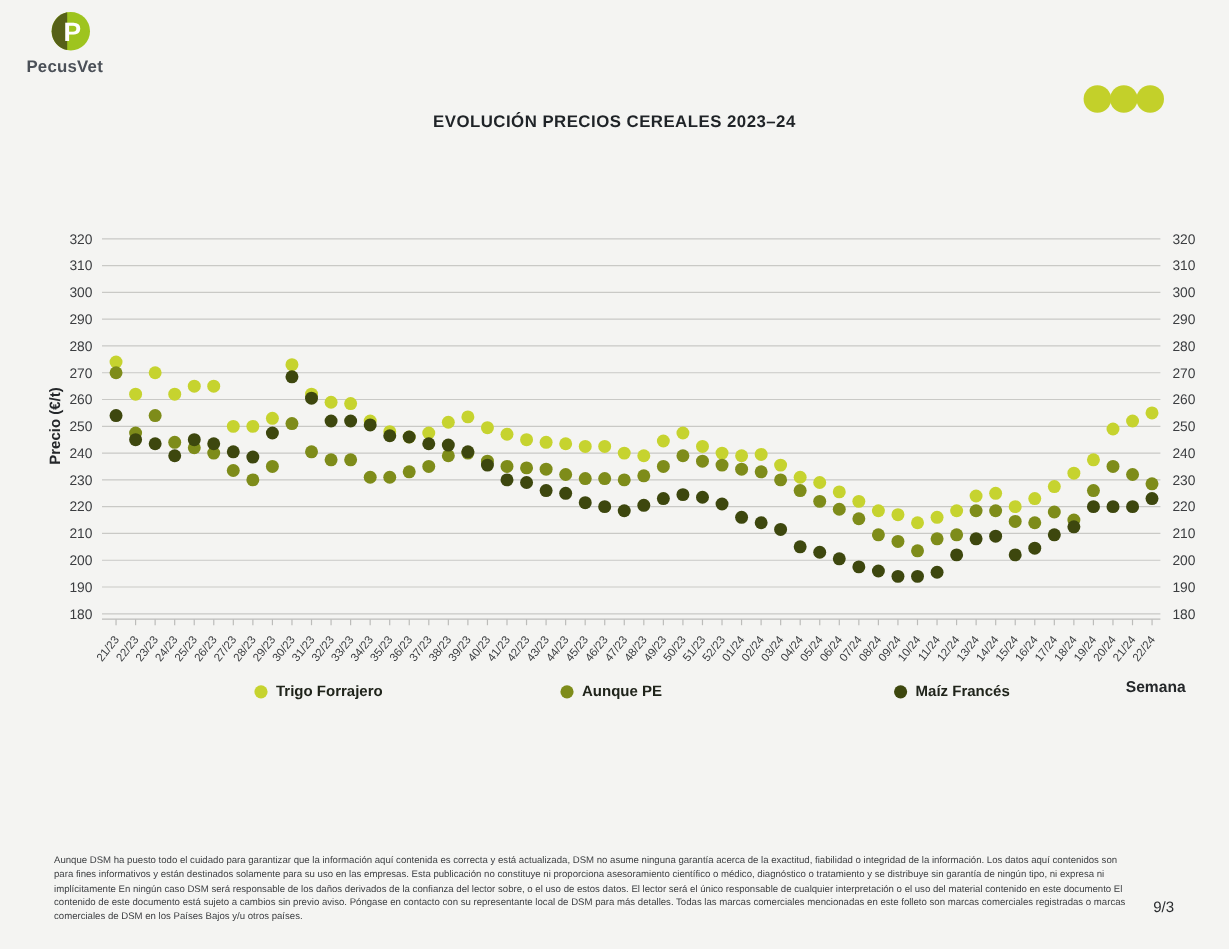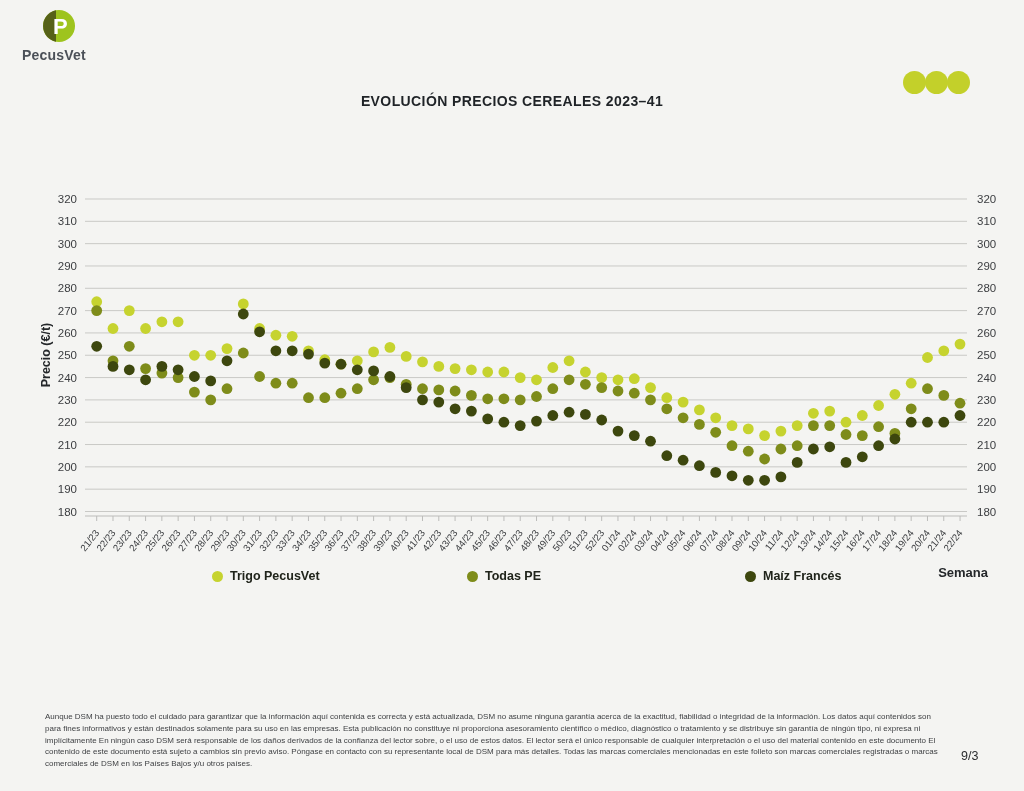--- a/index.html
+++ b/index.html
@@ -38,21 +38,21 @@
 
 <div class="logo">
   <svg class="logo-mark" width="36" height="38" viewBox="0 0 36 38">
     <circle cx="17" cy="18" r="16" fill="#9ec41e"></circle>
     <path d="M14,2.3 A16,16 0 0 0 14,33.7 Z" fill="#566118"></path>
     <text x="11" y="26" font-size="22" font-weight="bold" fill="#ffffff" font-family="Liberation Sans, sans-serif">P</text>
   </svg>
   <div class="logo-text">PecusVet</div>
 </div>
 
-<div class="title">EVOLUCIÓN PRECIOS CEREALES 2023–41</div>
+<div class="title">EVOLUCIÓN PRECIOS CEREALES 2023–24</div>
 <div class="corner-dots">
   <span style="left: 0px; background: rgb(195, 208, 42);"></span>
     <span style="left: 22px; background: rgb(195, 208, 42);"></span>
     <span style="left: 44px; background: rgb(195, 208, 42);"></span>
 </div>
 
 <svg class="chart-svg" viewBox="0 0 1024 791">
     <g>
       <line x1="85" y1="199.00600000000003" x2="967" y2="199.00600000000003" stroke="#c9c9c6" stroke-width="1"></line>
       <line x1="85" y1="221.327" x2="967" y2="221.327" stroke="#c9c9c6" stroke-width="1"></line>
@@ -384,25 +384,25 @@
       <circle cx="894.9" cy="439.0" r="5.4"></circle>
       <circle cx="911.2" cy="422.2" r="5.4"></circle>
       <circle cx="927.5" cy="422.2" r="5.4"></circle>
       <circle cx="943.8" cy="422.2" r="5.4"></circle>
       <circle cx="960.0" cy="415.5" r="5.4"></circle>
     </g>
   </svg>
 
 <div class="legend-item" style="left:212px">
   <span class="legend-dot" style="background: rgb(198, 211, 47);"></span>
-  <span class="legend-label">Trigo PecusVet</span>
+  <span class="legend-label">Trigo Forrajero</span>
 </div>
 <div class="legend-item" style="left:467px">
   <span class="legend-dot" style="background: rgb(126, 140, 26);"></span>
-  <span class="legend-label">Todas PE</span>
+  <span class="legend-label">Aunque PE</span>
 </div>
 <div class="legend-item" style="left:745px">
   <span class="legend-dot" style="background: rgb(61, 71, 14);"></span>
   <span class="legend-label">Maíz Francés</span>
 </div>
 
 <div class="footer">Aunque DSM ha puesto todo el cuidado para garantizar que la información aquí contenida es correcta y está actualizada, DSM no asume ninguna garantía acerca de la exactitud, fiabilidad o integridad de la información. Los datos aquí contenidos son para fines informativos y están destinados solamente para su uso en las empresas. Esta publicación no constituye ni proporciona asesoramiento científico o médico, diagnóstico o tratamiento y se distribuye sin garantía de ningún tipo, ni expresa ni implícitamente En ningún caso DSM será responsable de los daños derivados de la confianza del lector sobre, o el uso de estos datos. El lector será el único responsable de cualquier interpretación o el uso del material contenido en este documento El contenido de este documento está sujeto a cambios sin previo aviso. Póngase en contacto con su representante local de DSM para más detalles. Todas las marcas comerciales mencionadas en este folleto son marcas comerciales registradas o marcas comerciales de DSM en los Países Bajos y/u otros países.</div>
 <div class="page-num">9/3</div>
 
 </body></html>

